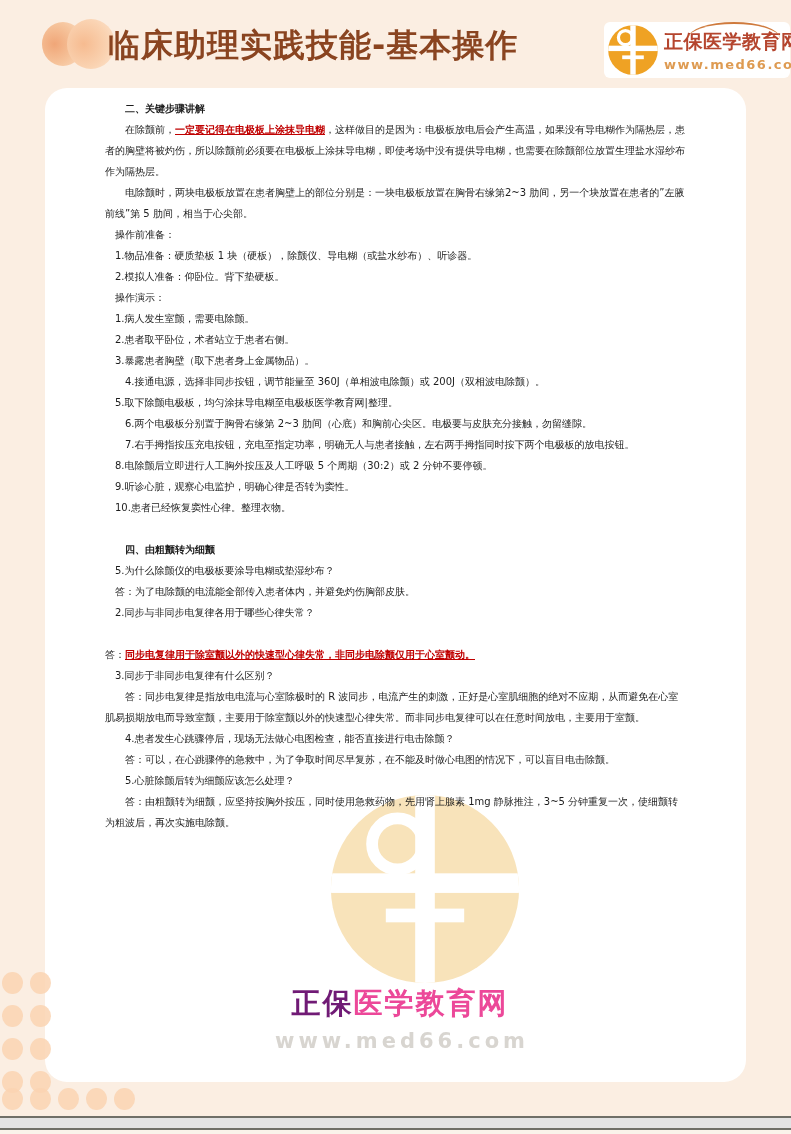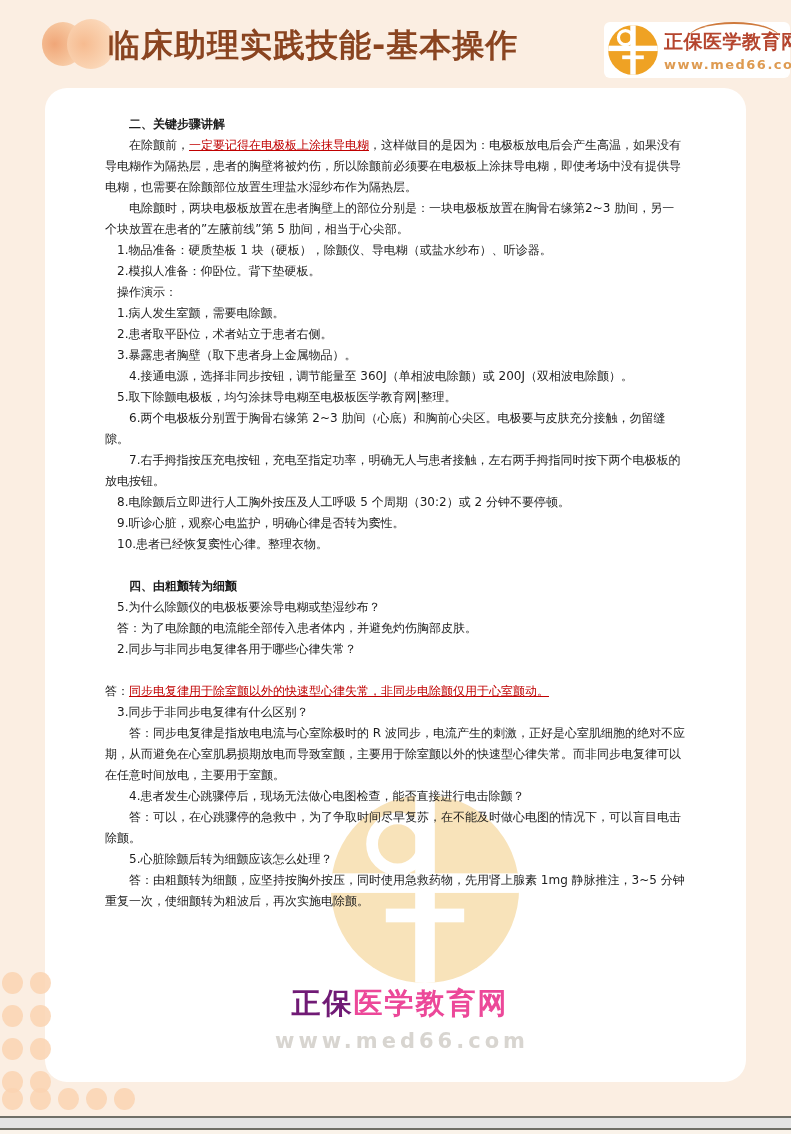--- a/index.html
+++ b/index.html
@@ -34,29 +34,29 @@
 
   
   .wm-logo{position:absolute;left:282px;top:703px;width:196px;height:196px;z-index:0;}
   .wm-text{position:absolute;left:230px;top:896px;width:250px;text-align:center;z-index:0;}
   .wm-brand{font-size:29px;font-weight:bold;letter-spacing:2px;white-space:nowrap;}
   .wm-gold{color:#701a75;}
   .wm-gray{color:#ec4899;}
   .wm-url{font-size:21px;font-weight:bold;color:#d8d5d0;letter-spacing:4px;margin-top:5px;white-space:nowrap;}
 
   
-  .doc-body{position:relative;z-index:1;padding:26px 60px 0 60px;
-    font-size:12px;line-height:21px;color:#1c1c1c;}
+  .doc-body{position:relative;z-index:1;padding:10px 60px 0 60px;
+    font-size:10px;line-height:21px;color:#1c1c1c;}
   .para{margin:0;}
   .hd{font-weight:bold;}
   .gap{margin-top:21px;}
   .ind0{text-indent:0;margin-top:21px;}
   .ind1{text-indent:1em;}
   .ind2{text-indent:2em;}
-  .red{color:#c00000;font-weight:normal;text-decoration:underline;}
+  .red{color:#c00000;font-weight:bold;text-decoration:underline;}
 
   
   .dot{position:absolute;width:21px;height:22px;border-radius:50%;background:#fad4b2;opacity:0.85;}
 
   
   .bottom-bar{position:absolute;left:0;top:1116px;width:791px;height:10px;
     background:#e3e3e3;border-top:2px solid #6f6f67;border-bottom:2px solid #6f6f67;}
   .below-bar{position:absolute;left:0;top:1130px;width:791px;height:4px;background:#faf3ea;}
 </style>
 </head>
@@ -111,20 +111,21 @@
 
     <div class="wm-text">
       <div class="wm-brand"><span class="wm-gold">正保</span><span class="wm-gray">医学教育网</span></div>
       <div class="wm-url">www.med66.com</div>
     </div>
 
     <div class="doc-body">
         <p class="para ind2 hd"><span>二、关键步骤讲解</span></p>
         <p class="para ind2"><span>在除颤前，</span><span class="red">一定要记得在电极板上涂抹导电糊</span><span>，这样做目的是因为：电极板放电后会产生高温，如果没有导电糊作为隔热层，患者的胸壁将被灼伤，所以除颤前必须要在电极板上涂抹导电糊，即使考场中没有提供导电糊，也需要在除颤部位放置生理盐水湿纱布作为隔热层。</span></p>
         <p class="para ind2"><span>电除颤时，两块电极板放置在患者胸壁上的部位分别是：一块电极板放置在胸骨右缘第2~3 肋间，另一个块放置在患者的”左腋前线”第 5 肋间，相当于心尖部。</span></p>
+        <p class="para ind1"><span>操作前准备：</span></p>
         <p class="para ind1"><span>1.物品准备：硬质垫板 1 块（硬板），除颤仪、导电糊（或盐水纱布）、听诊器。</span></p>
         <p class="para ind1"><span>2.模拟人准备：仰卧位。背下垫硬板。</span></p>
         <p class="para ind1"><span>操作演示：</span></p>
         <p class="para ind1"><span>1.病人发生室颤，需要电除颤。</span></p>
         <p class="para ind1"><span>2.患者取平卧位，术者站立于患者右侧。</span></p>
         <p class="para ind1"><span>3.暴露患者胸壁（取下患者身上金属物品）。</span></p>
         <p class="para ind2"><span>4.接通电源，选择非同步按钮，调节能量至 360J（单相波电除颤）或 200J（双相波电除颤）。</span></p>
         <p class="para ind1"><span>5.取下除颤电极板，均匀涂抹导电糊至电极板医学教育网|整理。</span></p>
         <p class="para ind2"><span>6.两个电极板分别置于胸骨右缘第 2~3 肋间（心底）和胸前心尖区。电极要与皮肤充分接触，勿留缝隙。</span></p>
         <p class="para ind2"><span>7.右手拇指按压充电按钮，充电至指定功率，明确无人与患者接触，左右两手拇指同时按下两个电极板的放电按钮。</span></p>

